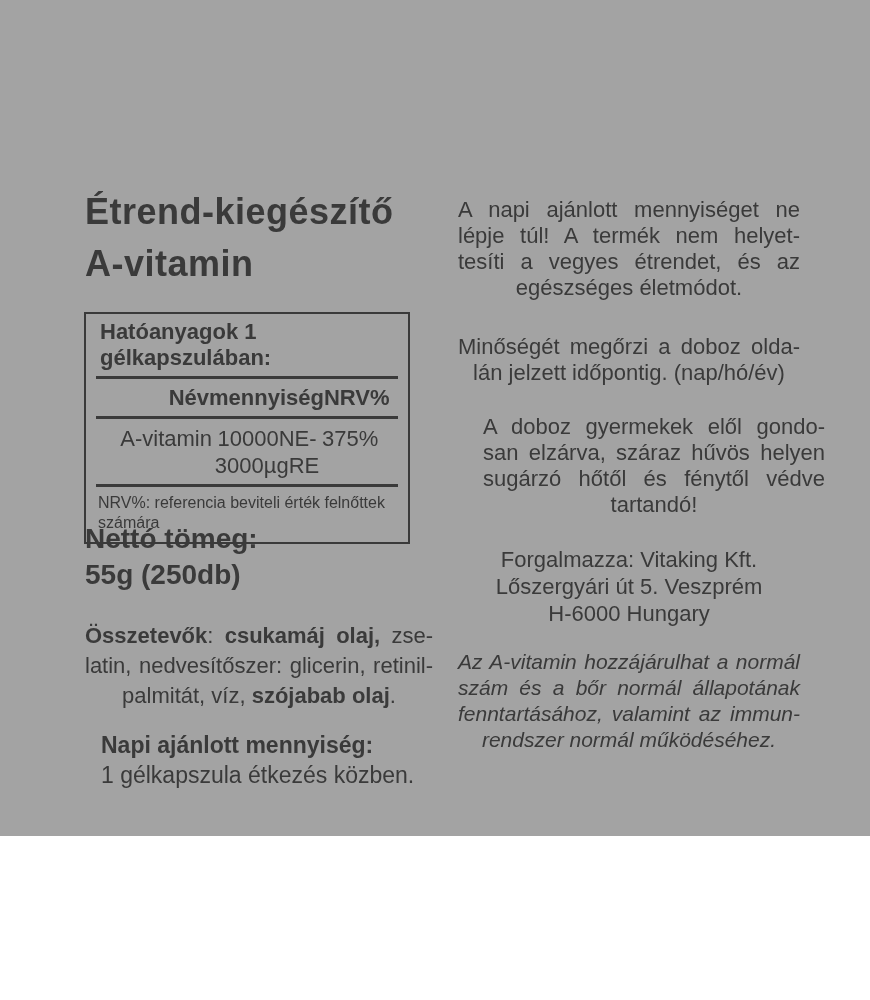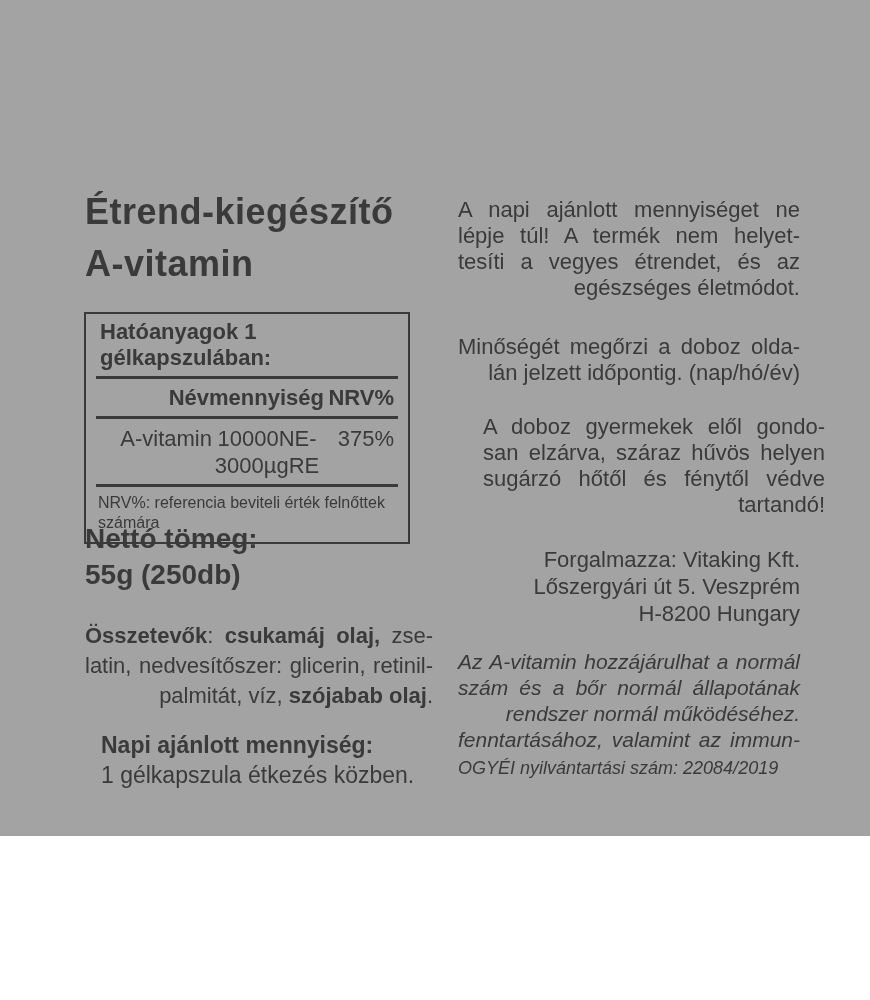--- a/index.html
+++ b/index.html
@@ -30,21 +30,21 @@
   .tbl-title {
     margin: 5px 14px 0;
     font-size: 22px; font-weight: bold; line-height: 26px;
   }
   .rule { height: 3px; background: #3a3a3a; margin: 5px 10px 6px; }
   .tbl-head, .tbl-row { display: flex; margin: 0 14px; font-size: 22px; }
   .tbl-head { font-weight: bold; line-height: 26px; }
   .tbl-row { line-height: 27px; }
   .c1 { width: 112px; text-align: right; }
   .c2 { flex: 1; text-align: center; }
-  .c3 { width: 72px; text-align: right; }
+  .c3 { width: 72px; text-align: left; }
   .tbl-foot { margin: 4px 12px 9px; font-size: 16px; line-height: 20px; }
 
   .netweight {
     left: 85px; top: 521px;
     font-size: 28px; font-weight: bold; line-height: 36px;
   }
 
   .ingredients {
     left: 85px; top: 621px; width: 348px;
     font-size: 22px; line-height: 30px;
@@ -58,21 +58,21 @@
   
   .rcol { left: 458px; width: 342px; font-size: 22px; line-height: 26px; }
   .p-warning { top: 197px; }
   .p-quality { top: 334px; }
   .p-storage { top: 414px; margin-left: 25px; }
   .p-distrib { top: 546px; line-height: 27px; }
   .p-claim   { top: 649px; font-style: italic; font-size: 21px; }
   .p-reg     { top: 757px; font-style: italic; font-size: 18px; line-height: 22px; }
 
   
-  .ln { text-align: right; }
+  .ln { text-align: center; }
   .jl { text-align: justify; text-align-last: justify; }
 </style>
 </head>
 <body>
 
 <div class="page">
 
   <div class="abs heading">
     <div>Étrend-kiegészítő</div>
     <div>A-vitamin</div>
@@ -130,25 +130,24 @@
   <div class="abs rcol p-storage">
       <div class="ln jl">A doboz gyermekek elől gondo-</div>
       <div class="ln jl">san elzárva, száraz hűvös helyen</div>
       <div class="ln jl">sugárzó hőtől és fénytől védve</div>
       <div class="ln">tartandó!</div>
     </div>
 
   <div class="abs rcol p-distrib">
       <div class="ln">Forgalmazza: Vitaking Kft.</div>
       <div class="ln">Lőszergyári út 5. Veszprém</div>
-      <div class="ln">H-8200 Hungary</div>
+      <div class="ln">H-6000 Hungary</div>
     </div>
 
   <div class="abs rcol p-claim">
       <div class="ln jl">Az A-vitamin hozzájárulhat a normál</div>
       <div class="ln jl">szám és a bőr normál állapotának</div>
+      <div class="ln jl">fenntartásához, valamint az immun-</div>
       <div class="ln">rendszer normál működéséhez.</div>
-      <div class="ln jl">fenntartásához, valamint az immun-</div>
     </div>
 
-  <div class="abs rcol p-reg">OGYÉI nyilvántartási szám: 22084/2019</div>
 
 </div>
 
 </body></html>

